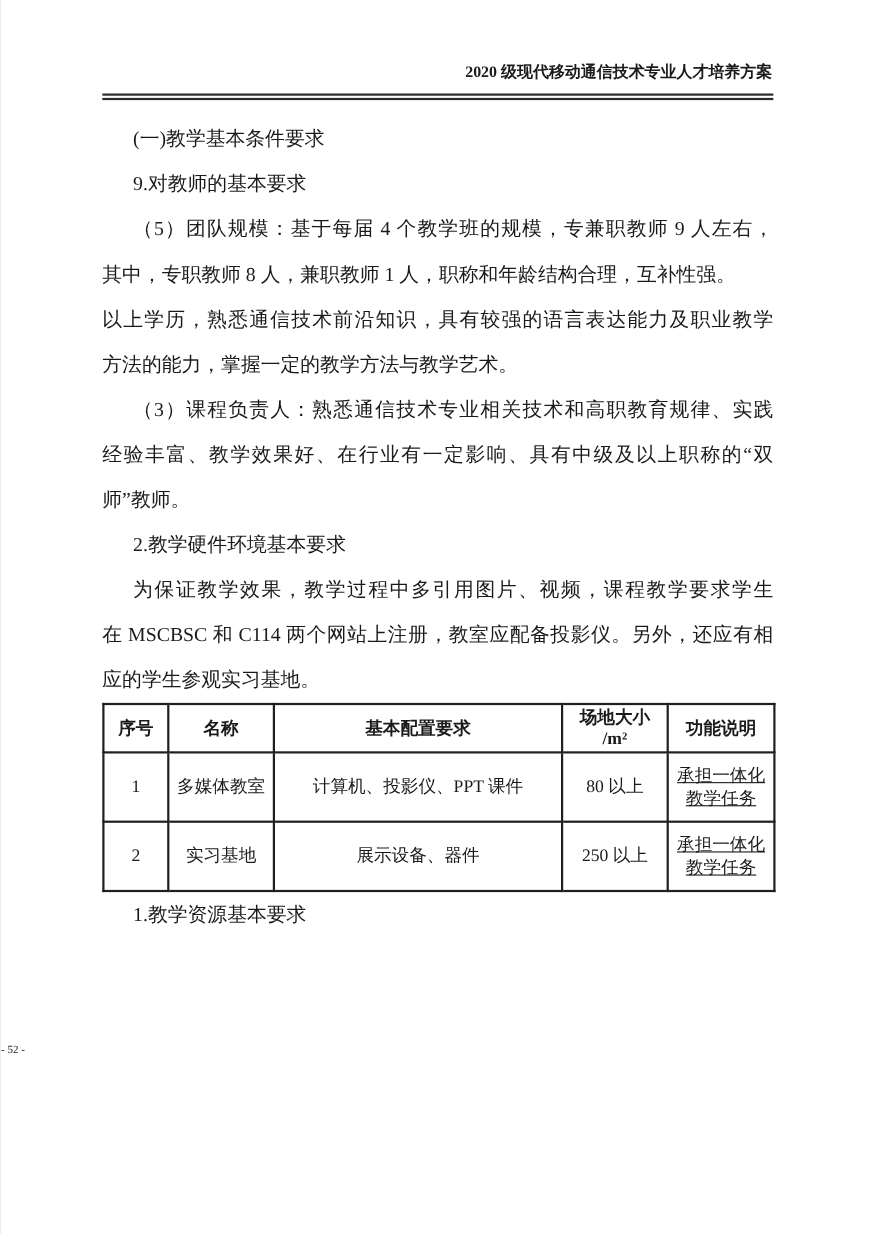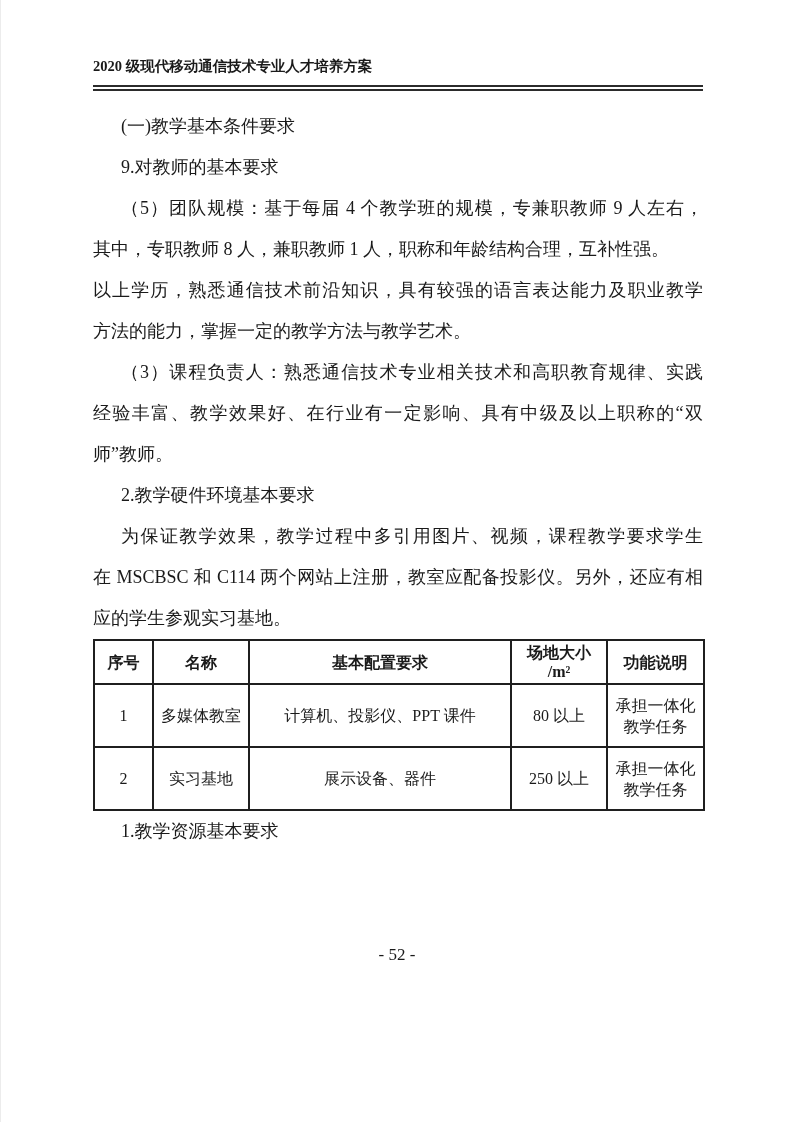--- a/index.html
+++ b/index.html
@@ -9,21 +9,21 @@
     background: #fff;
     color: #1a1a1a;
     font-family: "Liberation Serif", "DejaVu Serif", serif;
     overflow: hidden;
     border-left: 1px solid #ececec;
     box-sizing: border-box;
   }
   .hdr-title {
     padding-top: 56px;
     margin: 0 91px 0 92px;
-    text-align: left;
+    text-align: right;
     font-weight: bold;
     font-size: 14.5px;
     line-height: 20px;
     white-space: nowrap;
   }
   .hdr-rule {
     margin: 9px 90px 0 92px;
     height: 2px;
     border-top: 2px solid #2b2b2b;
     border-bottom: 2px solid #2b2b2b;
@@ -53,26 +53,25 @@
     overflow: hidden;
   }
   table.facility th {
     font-size: 16px;
     font-weight: bold;
     line-height: 19px;
     height: 42px;
   }
   table.facility td { font-size: 16px; line-height: 21px; }
   table.facility tr.r { height: 63px; }
-  table.facility td.fn { padding: 0 4px; }
+  table.facility td.fn { padding: 0 4px; text-decoration: underline; }
   table.facility th span { display: block; }
   .footer {
     margin-top: 93px;
-    text-align: center;
-    font-size: 17px;
+    font-size: 10px;
     line-height: 20px;
   }
 </style>
 </head>
 <body>
 
 <div class="page">
 
   <div class="hdr-title">2020 级现代移动通信技术专业人才培养方案</div>
   <div class="hdr-rule"></div>

